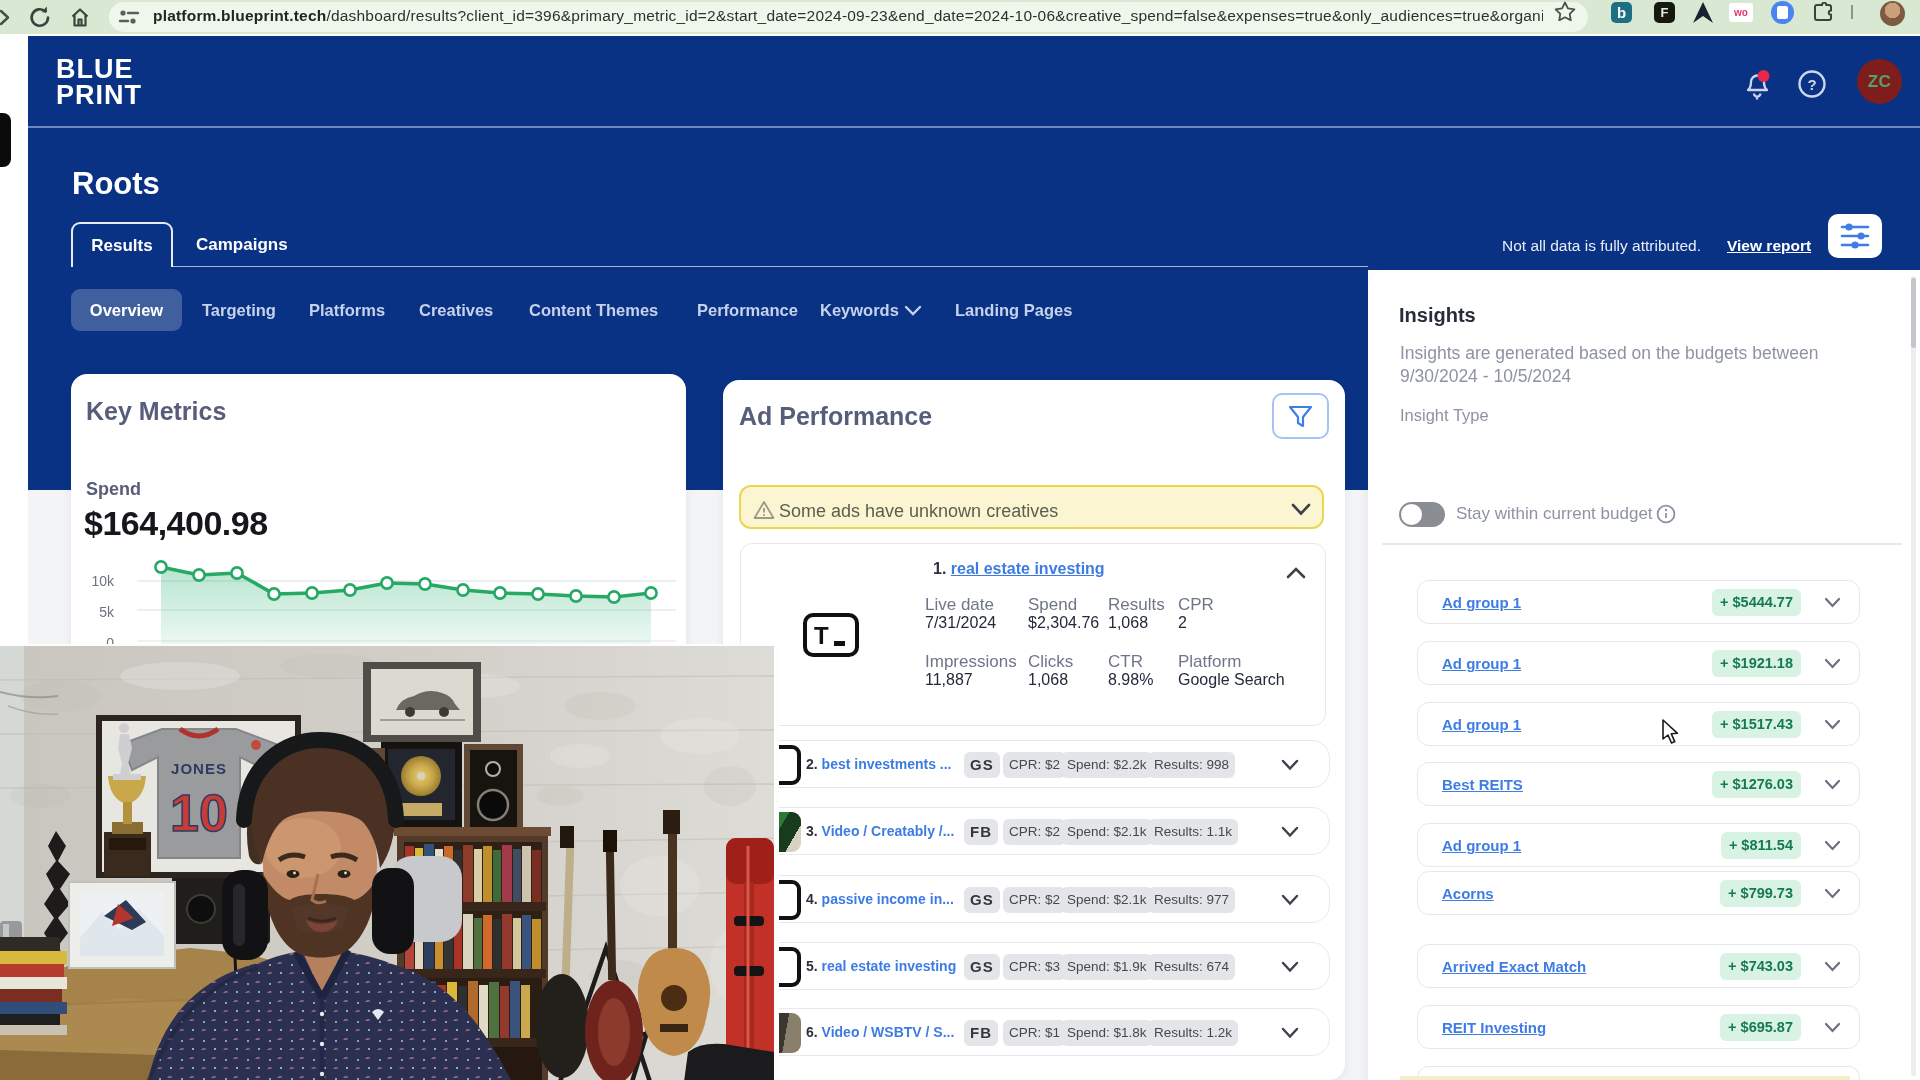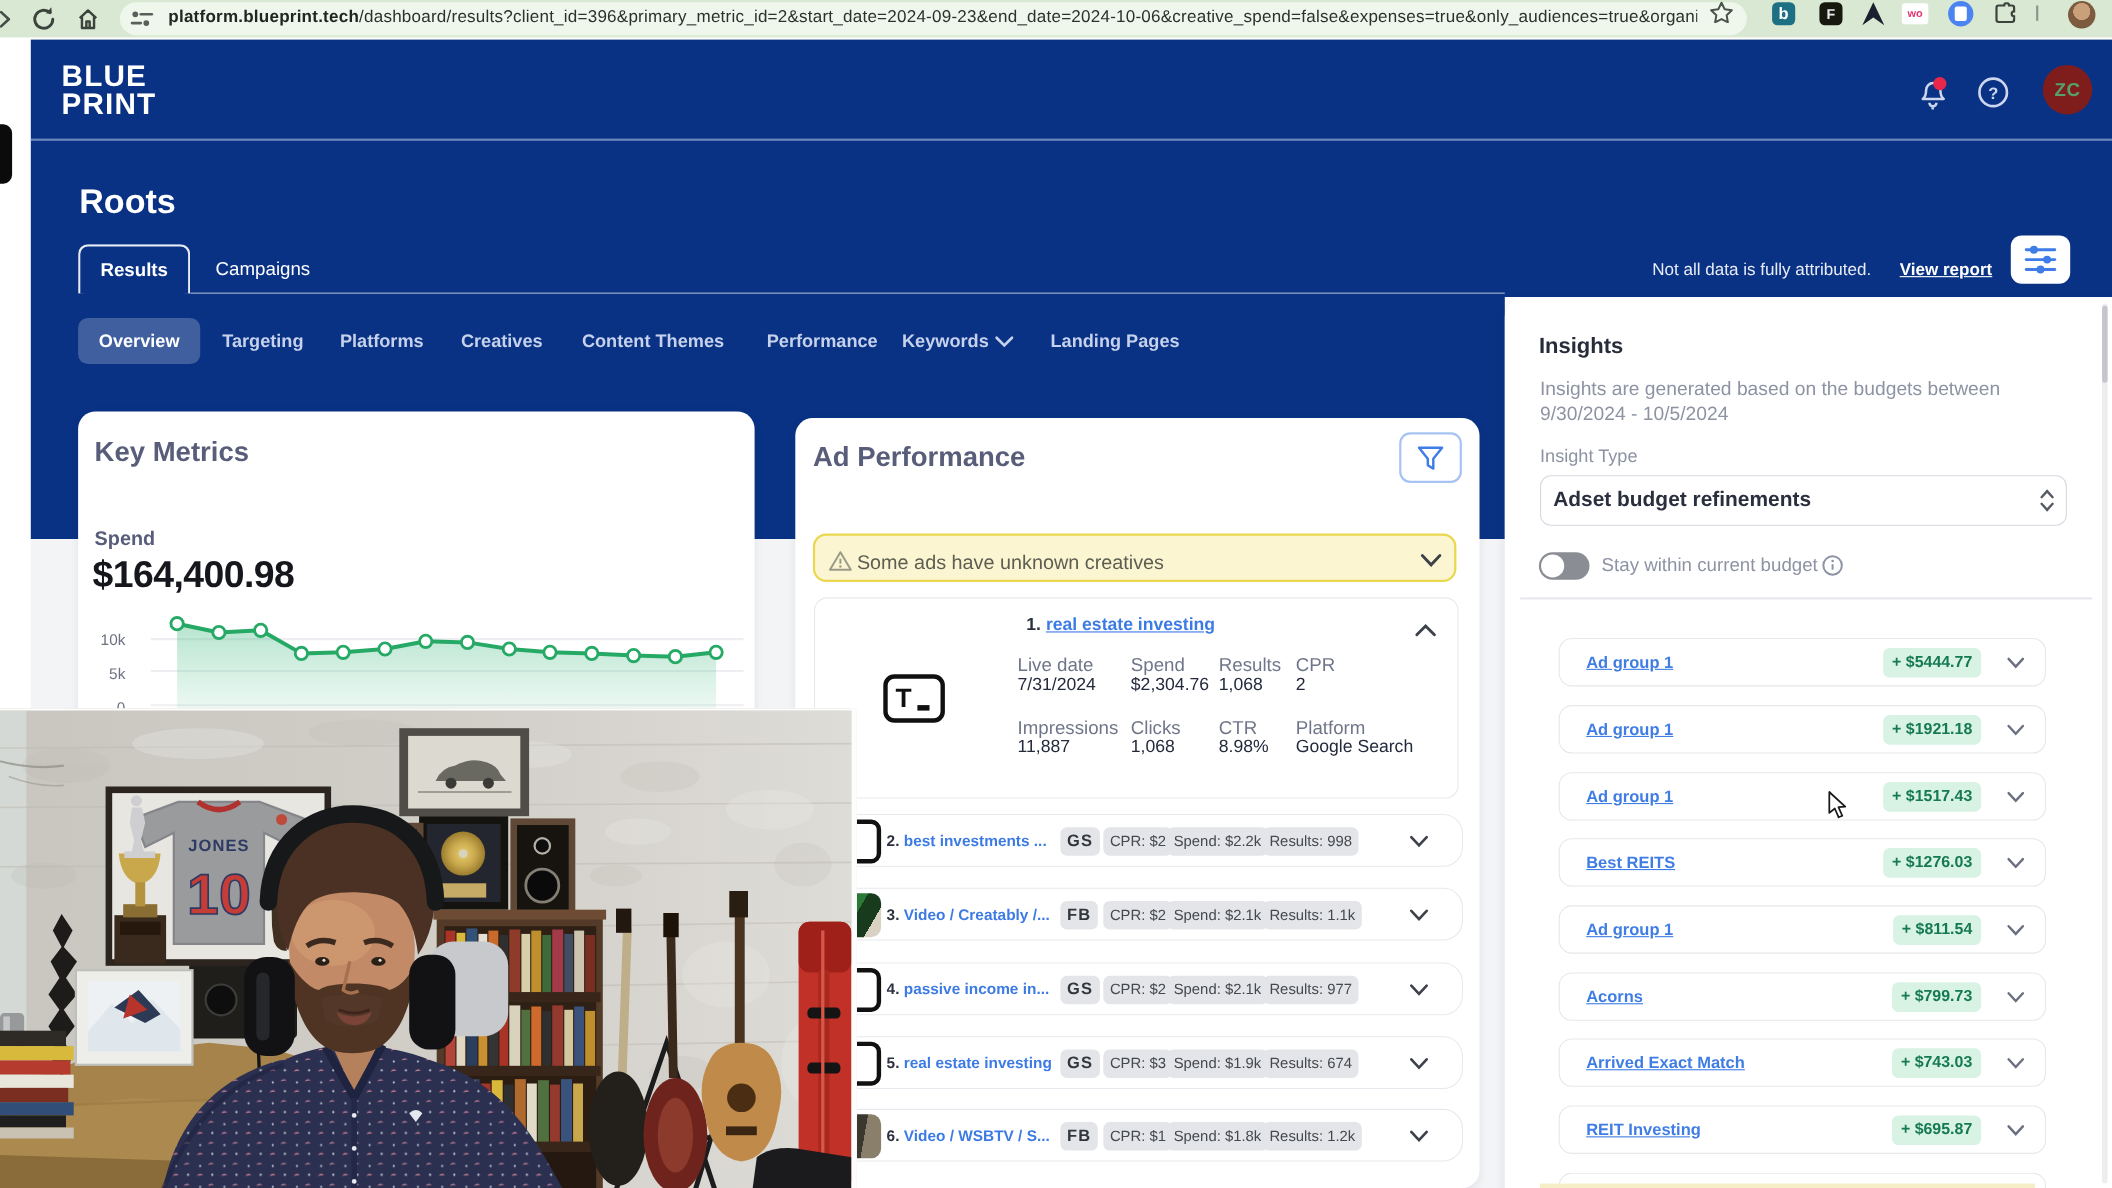--- a/index.html
+++ b/index.html
@@ -12,21 +12,21 @@
   .urltext { position:absolute; left:153px; top:7px; font-size:15.5px; color:#2c312c; letter-spacing:0.2px; white-space:nowrap; overflow:hidden; width:1390px; }
   .urltext b { font-weight:bold; color:#212621; }
   
   .blue-top { position:absolute; left:28px; top:36px; width:1892px; height:234px; background:#0a3284; }
   .blue-left { position:absolute; left:28px; top:270px; width:1340px; height:220px; background:#0a3284; }
   .graybg { position:absolute; left:28px; top:490px; width:1892px; height:590px; background:#f3f4f6; }
   .navline { position:absolute; left:28px; top:126px; width:1892px; height:2px; background:rgba(190,205,235,0.55); }
   .logo { position:absolute; left:56px; top:56px; color:#fff; font-weight:bold; font-size:27px; line-height:26px; letter-spacing:1px; }
   .roots { position:absolute; left:72px; top:166px; color:#fff; font-weight:bold; font-size:31px; }
   .tab-results { position:absolute; left:71px; top:222px; width:102px; height:45px; border:2px solid rgba(255,255,255,0.9); border-bottom:none; border-radius:9px 9px 0 0; color:#fff; font-size:17px; font-weight:bold; text-align:center; line-height:43px; }
-  .tab-campaigns { position:absolute; left:196px; top:222px; height:45px; color:#fff; font-size:17px; font-weight:normal; line-height:45px; }
+  .tab-campaigns { position:absolute; left:196px; top:222px; height:45px; color:#fff; font-size:17px; font-weight:bold; line-height:45px; }
   .tabline { position:absolute; left:173px; top:265.5px; width:1195px; height:1.5px; background:rgba(255,255,255,0.65); }
   .subnav { position:absolute; top:289px; height:42px; color:#c6d2ec; font-size:16.5px; font-weight:bold; line-height:42px; }
   .pill-active { left:71px; width:111px; background:rgba(255,255,255,0.22); border-radius:9px; color:#ffffff; text-align:center; }
   .attrib { position:absolute; top:235px; height:22px; line-height:22px; font-size:15.5px; color:#e8ecf6; }
   .settings-btn { position:absolute; left:1828px; top:214px; width:54px; height:44px; background:#ffffff; border-radius:10px; }
   
   .card { position:absolute; background:#ffffff; border-radius:16px; box-shadow:0 2px 8px rgba(30,40,80,0.08); }
   .cardtitle { position:absolute; color:#585d7a; font-size:25px; font-weight:bold; }
   .km-spend { position:absolute; left:15px; top:105px; color:#585d7a; font-size:18px; font-weight:bold; }
   .km-val { position:absolute; left:13px; top:130px; color:#15171c; font-size:34px; font-weight:bold; letter-spacing:-0.5px; }
@@ -291,27 +291,20 @@
       <svg class="chev" style="left:540px;top:18px" width="18" height="13" viewBox="0 0 18 13">
           <path d="M2 2 L9 9.5 L16 2" fill="none" stroke="#3d424a" stroke-width="2.4" stroke-linecap="round"></path>
         </svg>
     </div>
   </div>
 
   <div class="insights">
     <div class="ins-title">Insights</div>
     <div class="ins-para">Insights are generated based on the budgets between<br>9/30/2024 - 10/5/2024</div>
     <div class="ins-label">Insight Type</div>
-    <div class="ins-select">
-      <span>Adset budget refinements</span>
-      <svg class="abs" style="left:452px;top:10px" width="16" height="24" viewBox="0 0 16 24">
-        <path d="M3 9 L8 3.5 L13 9" fill="none" stroke="#565b66" stroke-width="2.2" stroke-linecap="round"></path>
-        <path d="M3 15 L8 20.5 L13 15" fill="none" stroke="#565b66" stroke-width="2.2" stroke-linecap="round"></path>
-      </svg>
-    </div>
     <div class="toggle">
         <i></i>
       </div>
     <div class="toggle-label">Stay within current budget</div>
     <svg class="abs" style="left:288px;top:234px" width="20" height="20" viewBox="0 0 20 20">
       <circle cx="10" cy="10" r="8.4" fill="none" stroke="#8d93a3" stroke-width="1.8"></circle>
       <line x1="10" y1="9" x2="10" y2="14" stroke="#8d93a3" stroke-width="1.8"></line>
         <circle cx="10" cy="6" r="1.2" fill="#8d93a3"></circle>
     </svg>
     <div class="ins-div"></div>
@@ -344,21 +337,21 @@
           <path d="M2 2 L8.5 9 L15 2" fill="none" stroke="#6a7080" stroke-width="2.2" stroke-linecap="round"></path>
         </svg>
       </div>
     <div class="insrow" style="top:553px;">
         <a>Ad group 1</a>
         <div class="greenb">+ $811.54</div>
       <svg class="chev" style="left:406px;top:16px" width="17" height="12" viewBox="0 0 17 12">
           <path d="M2 2 L8.5 9 L15 2" fill="none" stroke="#6a7080" stroke-width="2.2" stroke-linecap="round"></path>
         </svg>
       </div>
-    <div class="insrow" style="top:614px;">
+    <div class="insrow" style="top:601px;">
         <a>Acorns</a>
         <div class="greenb">+ $799.73</div>
       <svg class="chev" style="left:406px;top:16px" width="17" height="12" viewBox="0 0 17 12">
           <path d="M2 2 L8.5 9 L15 2" fill="none" stroke="#6a7080" stroke-width="2.2" stroke-linecap="round"></path>
         </svg>
       </div>
     <div class="insrow" style="top:674px;">
         <a>Arrived Exact Match</a>
         <div class="greenb">+ $743.03</div>
       <svg class="chev" style="left:406px;top:16px" width="17" height="12" viewBox="0 0 17 12">

